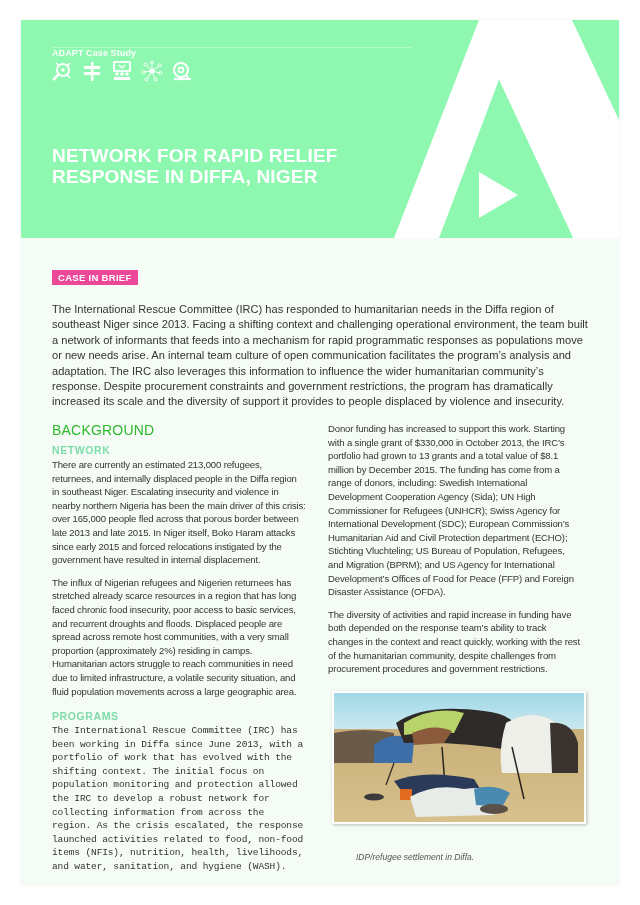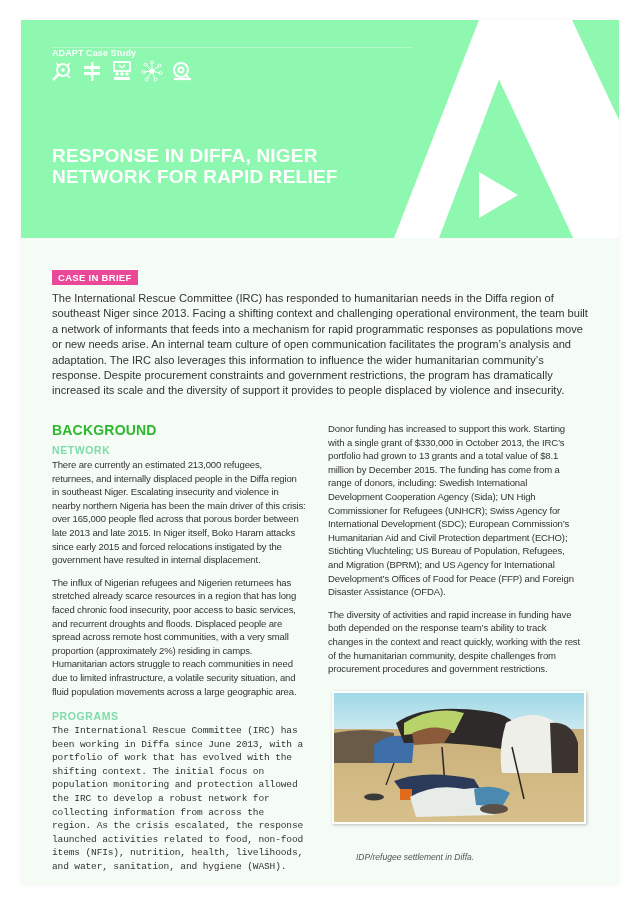--- a/index.html
+++ b/index.html
@@ -7,24 +7,24 @@
   .page { position: absolute; left: 21px; top: 20px; width: 598px; height: 865px; background: #f5fcf6; box-shadow: 0 0 4px rgba(0,0,0,0.05); }
   .header { position: absolute; left: 21px; top: 20px; width: 598px; height: 218px; overflow: hidden; }
   .header svg.bg { position: absolute; left: 0; top: 0; }
   .kicker { position: absolute; left: 31px; top: 12px; color: #ffffff; font-size: 9px; font-weight: bold; letter-spacing: 0.1px; opacity: 0.95; margin-top: 16px; }
   .kicker-rule { position: absolute; left: 31px; top: 27px; width: 360px; height: 1px; background: rgba(255,255,255,0.35); }
   .icons { position: absolute; left: 30px; top: 40px; display: flex; gap: 8px; }
   .icons .ic { width: 22px; height: 22px; display: block; }
   .title { position: absolute; left: 31px; top: 125px; width: 340px; color: #ffffff; font-weight: bold; font-size: 19px; line-height: 21px; letter-spacing: 0.2px; text-transform: uppercase; margin: 0; }
   .title span { display: block; }
   .brief-tag { position: absolute; left: 52px; top: 270px; background: #ec4899; color: #ffffff; font-weight: bold; font-size: 9.5px; padding: 2px 6px 2px 6px; letter-spacing: 0.3px; }
-  .brief-text { position: absolute; left: 52px; top: 291px; width: 540px; font-size: 11.1px; line-height: 15.4px; color: #333333; margin: 0; }
+  .brief-text { position: absolute; left: 52px; top: 302px; width: 540px; font-size: 11.1px; line-height: 15.4px; color: #333333; margin: 0; }
   .col-left { position: absolute; left: 52px; top: 422px; width: 270px; }
   .col-right { position: absolute; left: 328px; top: 422px; width: 268px; }
-  .h-bg { color: #2eb82e; font-weight: bold; font-size: 14px; margin: 0 0 6px 0; letter-spacing: 0.2px; }
+  .h-bg { color: #2eb82e; font-weight: normal; font-size: 14px; margin: 0 0 6px 0; letter-spacing: 0.2px; }
   .h-sub { color: #7fdcaa; font-weight: bold; font-size: 10.5px; margin: 0 0 2px 0; letter-spacing: 0.6px; }
   .body-p { font-size: 9.55px; line-height: 13.6px; color: #333333; margin: 0 16px 9px 0; letter-spacing: -0.15px; }
   .body-p.tight { margin-bottom: 0; font-family: Liberation Mono, monospace; }
   .programs { margin-top: 12px; }
   .photo-wrap { position: absolute; left: 332px; top: 691px; width: 254px; height: 133px; background: #ffffff; box-shadow: 1px 1px 3px rgba(0,0,0,0.25); }
   .photo-wrap svg { position: absolute; left: 2px; top: 2px; }
   .caption { position: absolute; left: 340px; top: 836px; font-size: 8.5px; font-style: italic; color: #555555; margin: 16px; }
 </style>
 </head>
 <body>
@@ -83,22 +83,22 @@
       </g>
     </svg>
     <svg class="ic" viewBox="0 0 22 22">
       <circle cx="10" cy="10" r="7" fill="none" stroke="#fff" stroke-width="2"></circle>
       <circle cx="10" cy="10" r="2.5" fill="none" stroke="#fff" stroke-width="1.8"></circle>
       <path d="M3 19 L20 19" stroke="#fff" stroke-width="2.2"></path>
       <path d="M15 15 L18 19" stroke="#fff" stroke-width="2"></path>
     </svg>
   </div>
   <h1 class="title">
+    <span>NETWORK FOR RAPID RELIEF</span>
     <span>RESPONSE IN DIFFA, NIGER</span>
-    <span>NETWORK FOR RAPID RELIEF</span>
   </h1>
 </div>
 
 <div class="brief-tag">CASE IN BRIEF</div>
 <p class="brief-text">The International Rescue Committee (IRC) has responded to humanitarian needs in the Diffa region of southeast Niger since 2013. Facing a shifting context and challenging operational environment, the team built a network of informants that feeds into a mechanism for rapid programmatic responses as populations move or new needs arise. An internal team culture of open communication facilitates the program’s analysis and adaptation. The IRC also leverages this information to influence the wider humanitarian community’s response. Despite procurement constraints and government restrictions, the program has dramatically increased its scale and the diversity of support it provides to people displaced by violence and insecurity.</p>
 
 <div class="col-left">
   <h2 class="h-bg">BACKGROUND</h2>
   <h3 class="h-sub">NETWORK</h3>
   <p class="body-p">There are currently an estimated 213,000 refugees, returnees, and internally displaced people in the Diffa region in southeast Niger. Escalating insecurity and violence in nearby northern Nigeria has been the main driver of this crisis: over 165,000 people fled across that porous border between late 2013 and late 2015. In Niger itself, Boko Haram attacks since early 2015 and forced relocations instigated by the government have resulted in internal displacement.</p>

